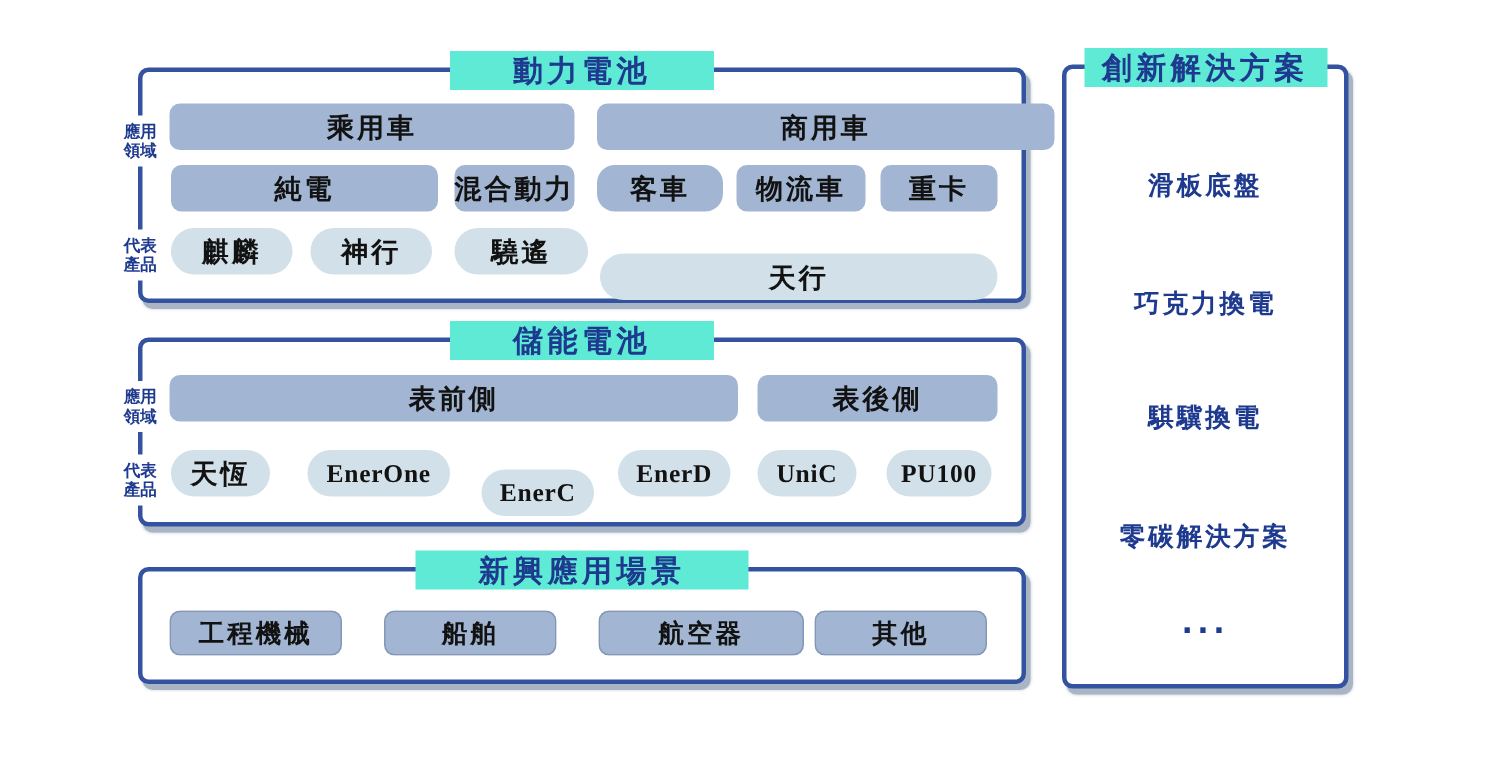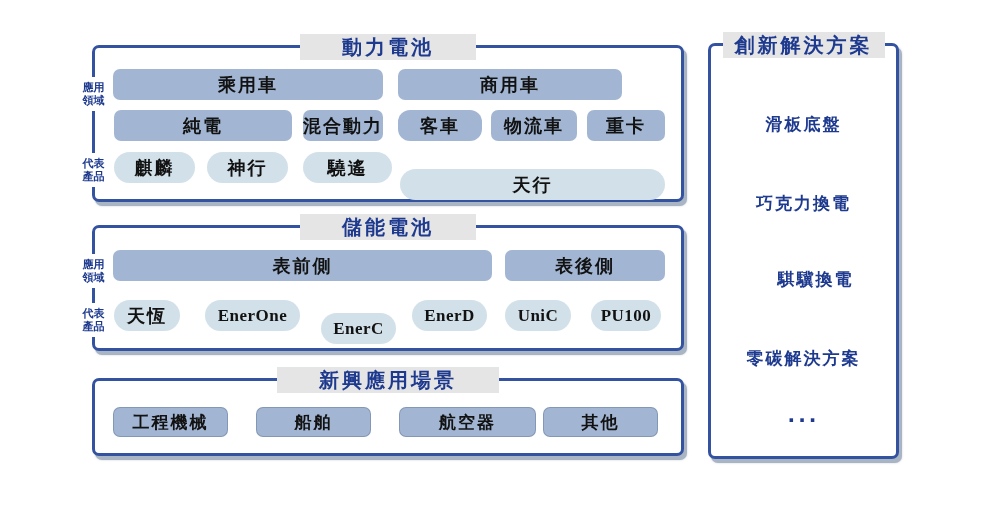--- a/index.html
+++ b/index.html
@@ -15,21 +15,21 @@
     width:1001px;height:521px;background:#ffffff;position:relative;
     font-family:"DejaVu Sans","Liberation Sans",sans-serif;overflow:hidden;
   }
   .panel{
     position:absolute;background:#ffffff;
     border:3px solid var(--frame);border-radius:7px;
     box-shadow:3px 4px 2px 0 color-mix(in srgb, var(--shadow) 70%, transparent),3px 4px 0 0 var(--shadow);
   }
   .panel-title{
     position:absolute;top:-14px;left:50%;transform:translateX(-50%);
-    background:#e5e5e5;white-space:nowrap;line-height:26px;
+    background:#5eead4;white-space:nowrap;line-height:26px;
     font-size:20px;font-weight:bold;color:var(--navy);letter-spacing:3px;
   }
   .pad-wide{padding:0 42px;}
   .pad-narrow{padding:0 12px;}
   .side-label{
     position:absolute;left:-18px;width:33px;background:#ffffff;
     text-align:center;font-size:11px;line-height:13px;font-weight:bold;
     color:var(--navy);padding:4px 0;white-space:pre-line;
   }
   .bar,.pill,.btn{
@@ -52,21 +52,21 @@
 <div>
 
   <div class="panel" style="left:92px;top:45px;width:586px;height:151px;">
     <div class="panel-title pad-wide">動力電池</div>
     <div class="side-label" style="top:29px;">應用
 領域</div>
     <div class="side-label" style="top:105px;">代表
 產品</div>
 
     <div class="bar" style="left:18px;top:21px;width:270px;">乘用車</div>
-    <div class="bar" style="left:303px;top:21px;width:224px;">商用車</div>
+    <div class="bar" style="left:303px;top:21px;width:305px;">商用車</div>
 
     <div class="bar" style="left:19px;top:62px;width:178px;">純電</div>
     <div class="bar" style="left:208px;top:62px;width:80px;">混合動力</div>
     <div class="bar" style="left:303px;top:62px;width:84px;border-radius:12px;">客車</div>
     <div class="bar" style="left:396px;top:62px;width:86px;">物流車</div>
     <div class="bar" style="left:492px;top:62px;width:78px;">重卡</div>
 
     <div class="pill" style="left:19px;top:104px;width:81px;">麒麟</div>
     <div class="pill" style="left:112px;top:104px;width:81px;">神行</div>
     <div class="pill" style="left:208px;top:104px;width:89px;">驍遙</div>
@@ -98,18 +98,18 @@
     <div class="btn" style="left:161px;top:26px;width:115px;">船舶</div>
     <div class="btn" style="left:304px;top:26px;width:137px;">航空器</div>
     <div class="btn" style="left:448px;top:26px;width:115px;">其他</div>
   </div>
 
   <div class="panel" style="left:708px;top:43px;width:185px;height:410px;">
     <div class="panel-title pad-narrow">創新解決方案</div>
 
     <div class="sol-item" style="top:69px;">滑板底盤</div>
     <div class="sol-item" style="top:148px;">巧克力換電</div>
-    <div class="sol-item" style="top:224px;margin-left:12px;">騏驥換電</div>
+    <div class="sol-item" style="top:224px;">騏驥換電</div>
     <div class="sol-item" style="top:303px;">零碳解決方案</div>
     <div class="sol-item sol-more" style="top:360px;">...</div>
   </div>
 
 </div>
 
 </body></html>

